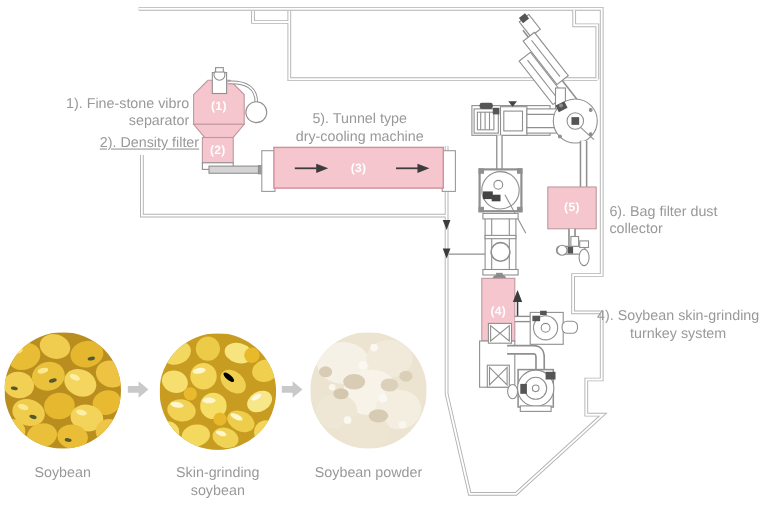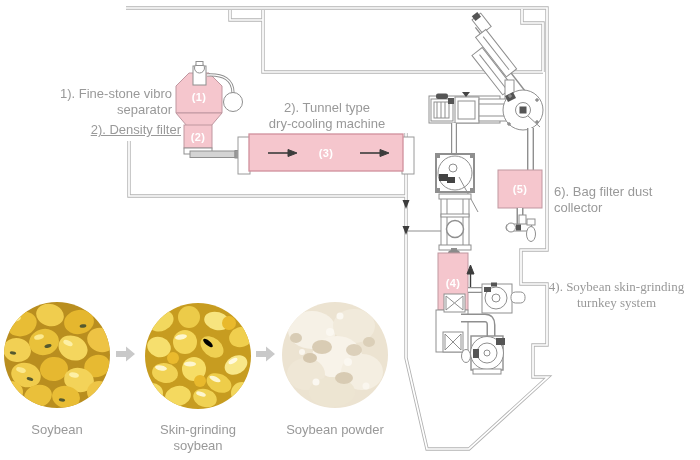--- a/index.html
+++ b/index.html
@@ -195,23 +195,23 @@
   </svg>
 
   <div class="num" style="left:199px;top:97px;">(1)</div>
   <div class="num" style="left:198px;top:137px;">(2)</div>
   <div class="num" style="left:326px;top:153px;">(3)</div>
   <div class="num" style="left:453px;top:283px;">(4)</div>
   <div class="num" style="left:520px;top:189px;">(5)</div>
 
   <div class="lbl r" style="left:4px;top:86px;width:168px;">1). Fine-stone vibro separator</div>
   <div class="lbl r" style="left:6px;top:122px;width:175px;text-decoration:underline;">2). Density filter</div>
-  <div class="lbl c" style="left:247px;top:100px;width:160px;">2). Tunnel type
+  <div class="lbl c" style="left:247px;top:100px;width:160px;">5). Tunnel type
 dry-cooling machine</div>
-  <div class="lbl c" style="left:533px;top:279px;width:167px;font-family:Liberation Serif, serif;">4). Soybean skin-grinding
+  <div class="lbl c" style="left:533px;top:279px;width:167px;">4). Soybean skin-grinding
 turnkey system</div>
   <div class="lbl" style="left:554px;top:184px;width:146px;">6). Bag filter dust collector</div>
 
   <div class="photo" style="left:4px;top:302px;">
     <svg width="106" height="106" viewBox="0 0 106 106">
       <rect width="106" height="106" fill="#b98e1f"></rect>
       <g stroke="none">
         <ellipse cx="18" cy="22" rx="15" ry="12" fill="#e8bd35" transform="rotate(-20 18 22)"></ellipse>
         <ellipse cx="46" cy="13" rx="14" ry="11" fill="#f0cd4e" transform="rotate(15 46 13)"></ellipse>
         <ellipse cx="75" cy="20" rx="15" ry="12" fill="#e5b72e" transform="rotate(-10 75 20)"></ellipse>

